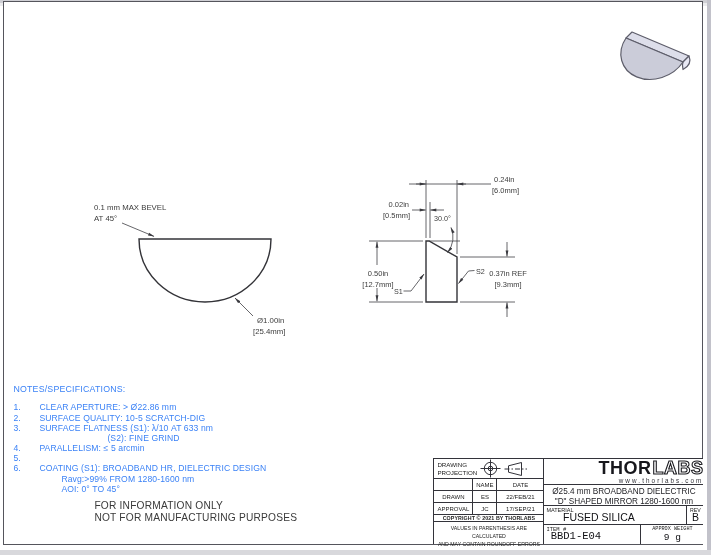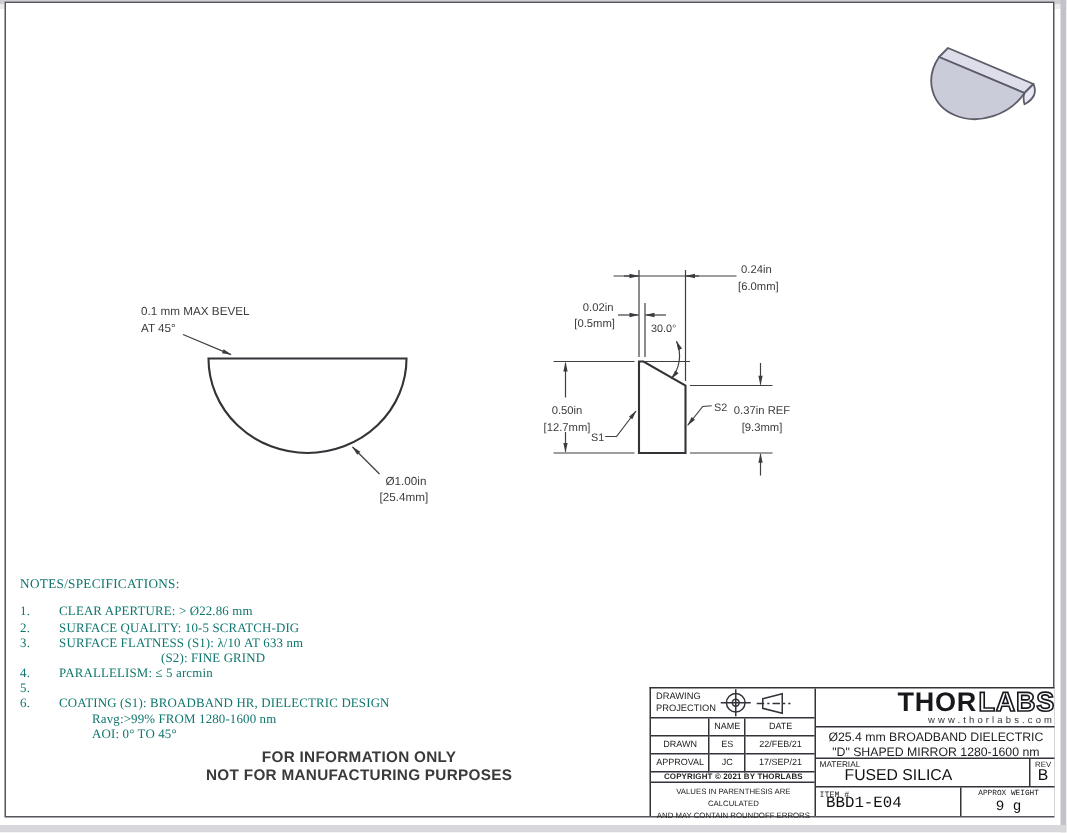--- a/index.html
+++ b/index.html
@@ -17,30 +17,30 @@
     position:absolute; left:3px; top:1px; width:700px; height:544px;
     background:#fff; border:1.6px solid #55555c;
   }
   
   .canvas { position:absolute; left:-4.6px; top:-2.6px; width:711px; height:555px; }
 
   svg.draw { position:absolute; left:0; top:0; }
   svg.draw text { fill:#3c3c3c; font-family:"Liberation Sans", sans-serif; }
 
   
-  .notes { position:absolute; left:14px; top:385px; color:#0f766e; width:330px;font-family:Liberation Serif, serif; }
+  .notes { position:absolute; left:14px; top:385px; color:#3b82f6; width:330px; }
   .notes-heading { font-size:8.8px; letter-spacing:0.2px; margin-bottom:8px; }
   .note-row { display:flex; font-size:8.6px; line-height:10.15px; letter-spacing:0.1px; }
   .note-num { width:26px; flex:none; }
   .ind-s2  .note-text { padding-left:68px;text-align:center; }
   .ind-sub .note-text { padding-left:22px; }
 
   
-  .footer-note { position:absolute; left:95px; top:501px; width:290px; text-align:center;
-                 font-size:10.2px; line-height:11.8px; letter-spacing:0.2px; color:#3a3a3a;font-weight:bold; }
+  .footer-note { position:absolute; left:95px; top:501px; width:290px; 
+                 font-size:10.2px; line-height:11.8px; letter-spacing:0.2px; color:#3a3a3a; }
 
   
   .title-block { position:absolute; left:434px; top:459px; width:270px; height:86px;
                  border-left:1.6px solid #33333a; border-top:1.6px solid #33333a;
                  display:flex; background:#fff; color:#222; }
   .tb-left  { width:110px; border-right:1.2px solid #33333a; display:flex; flex-direction:column; }
   .tb-proj  { height:25px; border-bottom:1px solid #33333a; display:flex; align-items:center; padding-left:3px; }
   .tb-proj-label { font-size:6.2px; line-height:1.25; width:40px; }
   .tb-proj svg { flex:none; }
   .tb-table { display:grid; grid-template-columns:39px 24px 46px; }

